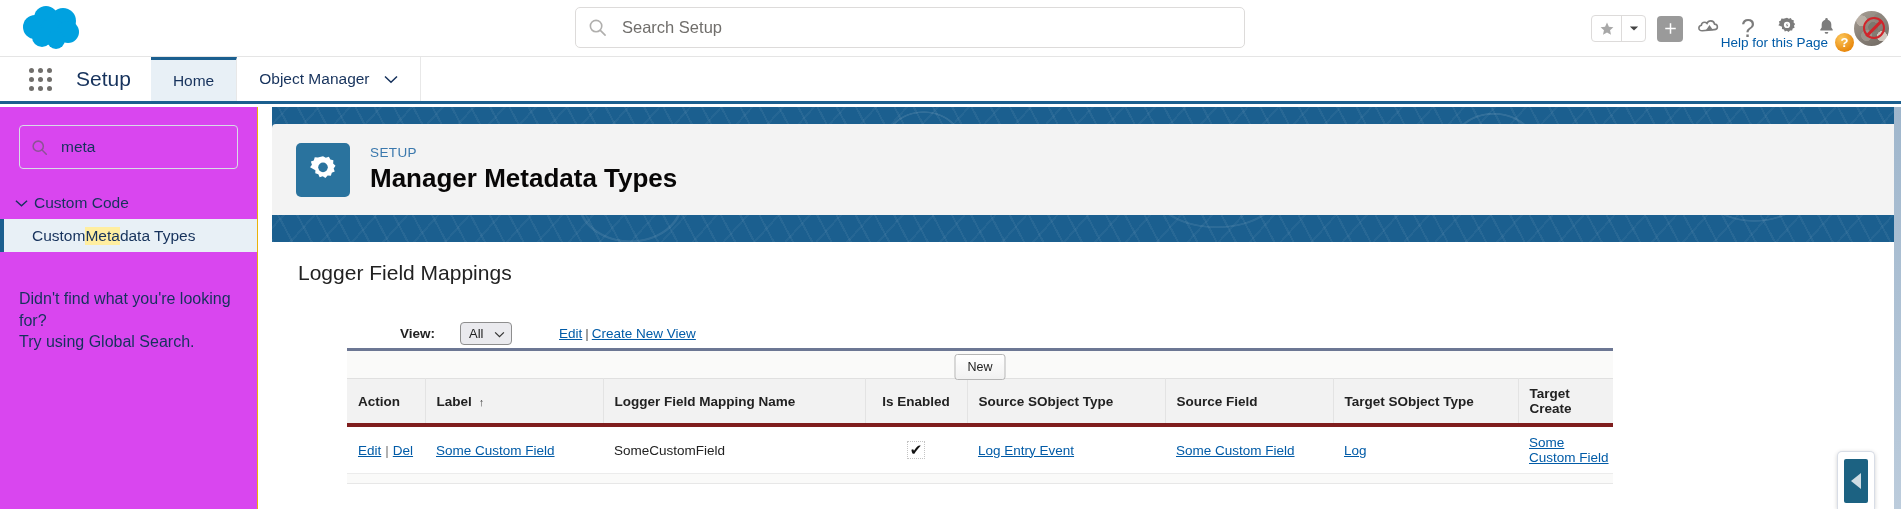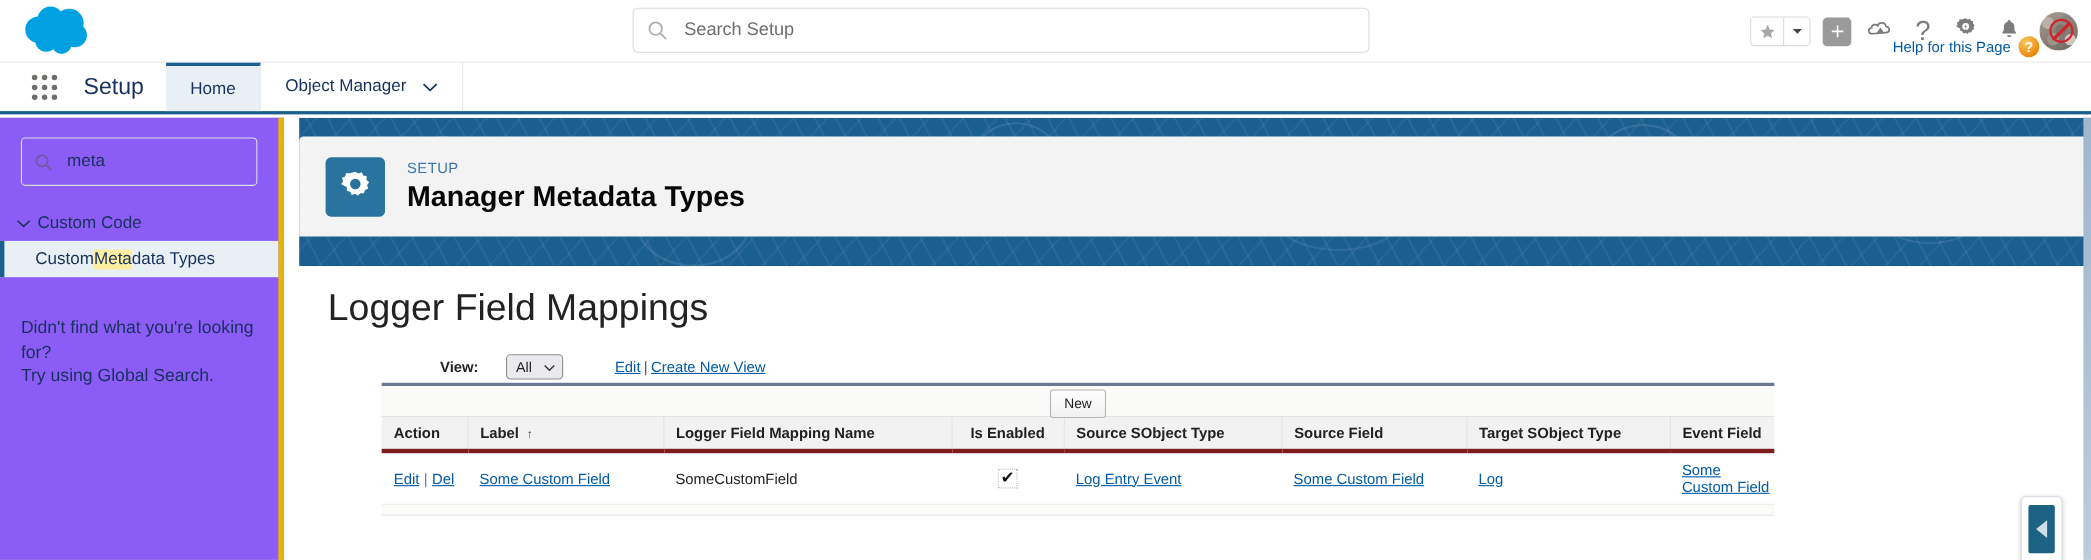--- a/index.html
+++ b/index.html
@@ -139,22 +139,22 @@
     background: #e8f0f6;
     border-top: 3px solid #1b5f8f;
     color: #16325c;
   }
   .nav-tab .chev { margin-left: 14px; display: inline-flex; }
 
   
   .sidebar {
     position: absolute; left: 0; top: 107px;
     width: 258px; height: 402px;
-    background: #8b5cf6;
-    border-right: 5px solid #eab308;
+    background: #d946ef;
+    border-right: 1px solid #eab308;
   }
   .sb-search {
     margin: 18px 19px 0 19px;
     height: 44px;
     border: 1px solid #d8dde6; border-radius: 4px;
     display: flex; align-items: center; padding: 0 11px;
     cursor: text;
   }
   .sb-search .sb-icon { width: 17px; height: 17px; opacity: .6; margin-right: 13px; }
   .sb-search .sb-value { font-size: 15.5px; color: #16325c; }
@@ -234,21 +234,21 @@
     font-family: "Liberation Sans", sans-serif;
   }
 
   .content-card {
     position: absolute; left: 14px; top: 135px;
     width: 1629px; height: 267px;
     background: #ffffff;
   }
   .section-title {
     position: absolute; left: 26px; top: 19px;
-    font-size: 34px; color: #222;
+    font-size: 21px; color: #222;
     font-family: "Liberation Sans", sans-serif;
   }
   .help-link {
     position: absolute; right: 47px; top: 33px;
     display: flex; align-items: center; gap: 7px;
     font-size: 13.5px; color: #015ba7;
     cursor: pointer;
   }
   .help-link span { text-decoration: none; }
   .help-q {
@@ -608,21 +608,21 @@
         <th>
           <span>Source SObject Type</span>
         </th>
         <th>
           <span>Source Field</span>
         </th>
         <th>
           <span>Target SObject Type</span>
         </th>
         <th>
-          <span>Event Field</span>
+          <span>Target Create</span>
         </th>
       </tr>
     </thead>
     <tbody>
       <tr>
         <td>
           <a>Edit</a><span class="cell-sep">|</span><a>Del</a>
         </td>
         <td>
           <a>Some Custom Field</a>

